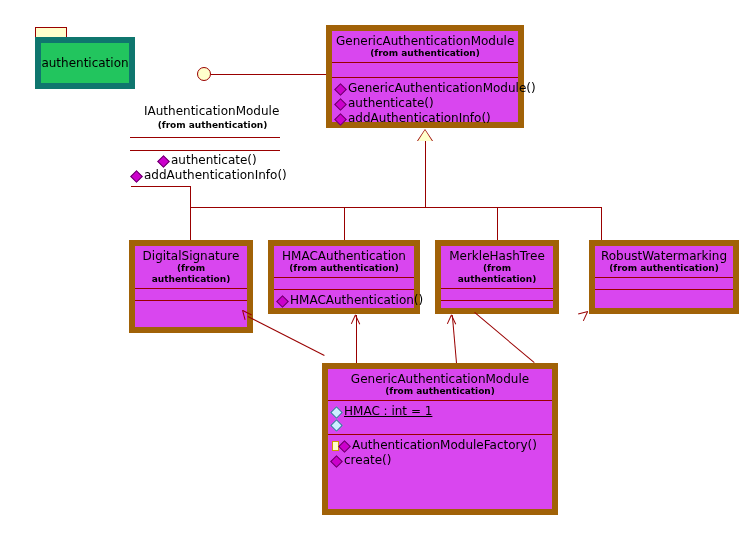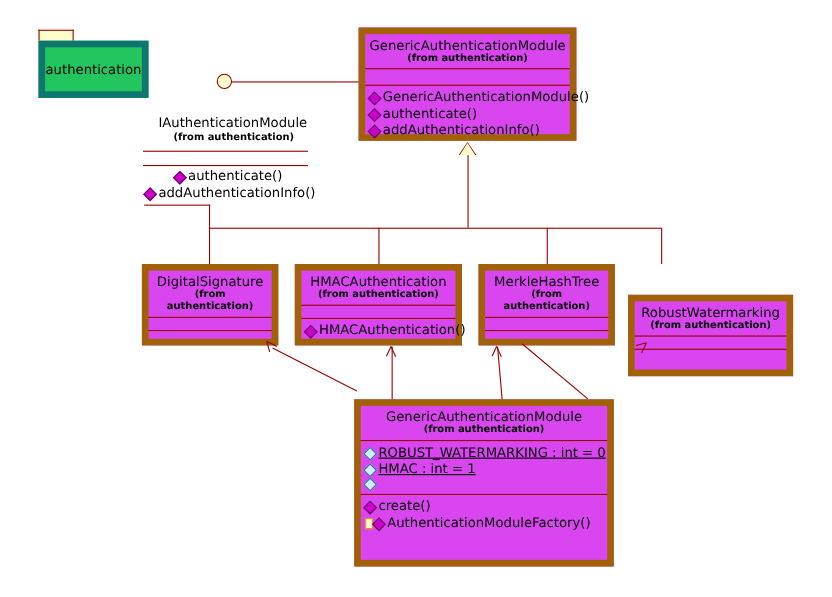--- a/index.html
+++ b/index.html
@@ -273,21 +273,21 @@
   <div class="ln h" style="left:190px; top:207px; width:411px;"></div>
 
   <div class="ln v" style="left:190px; top:207px; height:33px;"></div>
   <div class="ln v" style="left:344px; top:207px; height:33px;"></div>
   <div class="ln v" style="left:497px; top:207px; height:33px;"></div>
   <div class="ln v" style="left:601px; top:207px; height:33px;"></div>
 
   <div class="ln v" style="left:190px; top:186px; height:21px;"></div>
   <div class="ln h" style="left:131px; top:186px; width:60px;"></div>
 
-  <div class="uml-box" style="left:129px; top:240px; width:124px; height:74px;">
+  <div class="uml-box" style="left:129px; top:240px; width:124px; height:93px;">
     <div class="uml-title">DigitalSignature</div>
     <div class="uml-sub">(from authentication)</div>
     <div class="uml-sep"></div>
     <div class="uml-sep" style="margin-top:11px;"></div>
   </div>
 
   <div class="uml-box" style="left:268px; top:240px; width:152px; height:74px;">
     <div class="uml-title">HMACAuthentication</div>
     <div class="uml-sub">(from authentication)</div>
     <div class="uml-sep"></div>
@@ -300,54 +300,50 @@
     </div>
   </div>
 
   <div class="uml-box" style="left:435px; top:240px; width:124px; height:74px;">
     <div class="uml-title">MerkleHashTree</div>
     <div class="uml-sub">(from authentication)</div>
     <div class="uml-sep"></div>
     <div class="uml-sep" style="margin-top:11px;"></div>
   </div>
 
-  <div class="uml-box" style="left:571px; top:240px; width:150px; height:74px;margin-top:28px;">
+  <div class="uml-box" style="left:589px; top:240px; width:150px; height:74px;">
     <div class="uml-title">RobustWatermarking</div>
     <div class="uml-sub">(from authentication)</div>
     <div class="uml-sep"></div>
     <div class="uml-sep" style="margin-top:11px;"></div>
   </div>
 
   <div class="uml-box" style="left:322px; top:363px; width:236px; height:152px;">
     <div class="uml-title">GenericAuthenticationModule</div>
     <div class="uml-sub">(from authentication)</div>
     <div class="uml-sep"></div>
     <div class="uml-members">
       <div class="member static">
         <span class="vis pkg"></span>
-        <span class="mtext">ROBUST_WATERMARKING : int = 0</span>
+        <span class="mtext">HMAC : int = 1</span>
       </div>
       <div class="member static">
         <span class="vis pkg"></span>
-        <span class="mtext">HMAC : int = 1</span>
-      </div>
-      <div class="member static">
-        <span class="vis pkg"></span>
       </div>
     </div>
     <div class="uml-sep"></div>
     <div class="uml-members">
       <div class="member">
+        <span class="ctor-flag"></span>
+        <span class="vis public"></span>
+        <span class="mtext">AuthenticationModuleFactory()</span>
+      </div>
+      <div class="member">
         <span class="vis public"></span>
         <span class="mtext">create()</span>
-      </div>
-      <div class="member">
-        <span class="ctor-flag"></span>
-        <span class="vis public"></span>
-        <span class="mtext">AuthenticationModuleFactory()</span>
       </div>
     </div>
   </div>
 
   <div class="ln" style="left:248px; top:316px; width:86px; height:1px; transform-origin: 0 0; transform: rotate(27deg);"></div>
   <div class="arrowhead" style="left:243px; top:310px;">
     <div class="a1" style="transform: rotate(27deg);"></div>
     <div class="a2" style="transform: rotate(75deg);"></div>
   </div>
 

